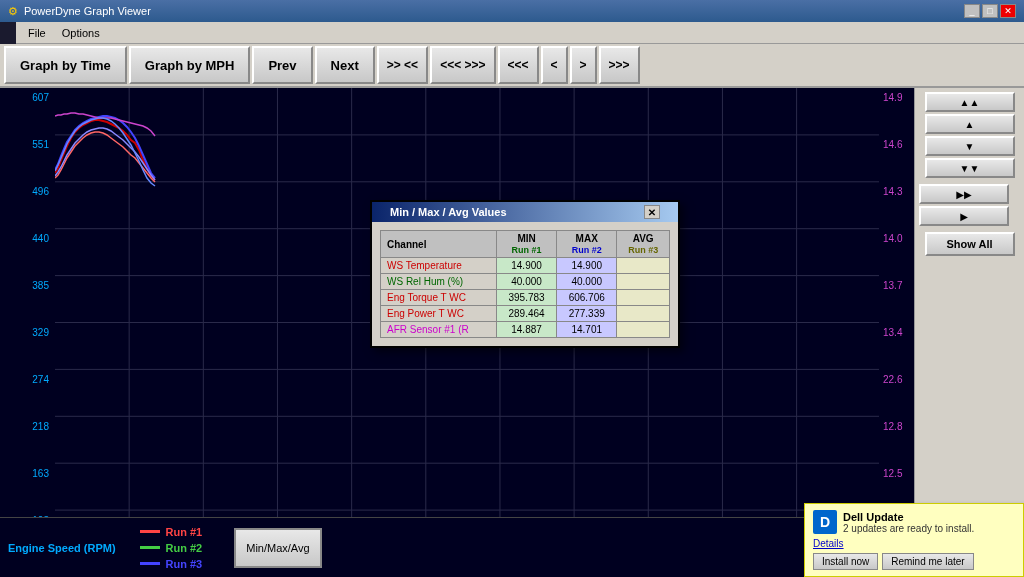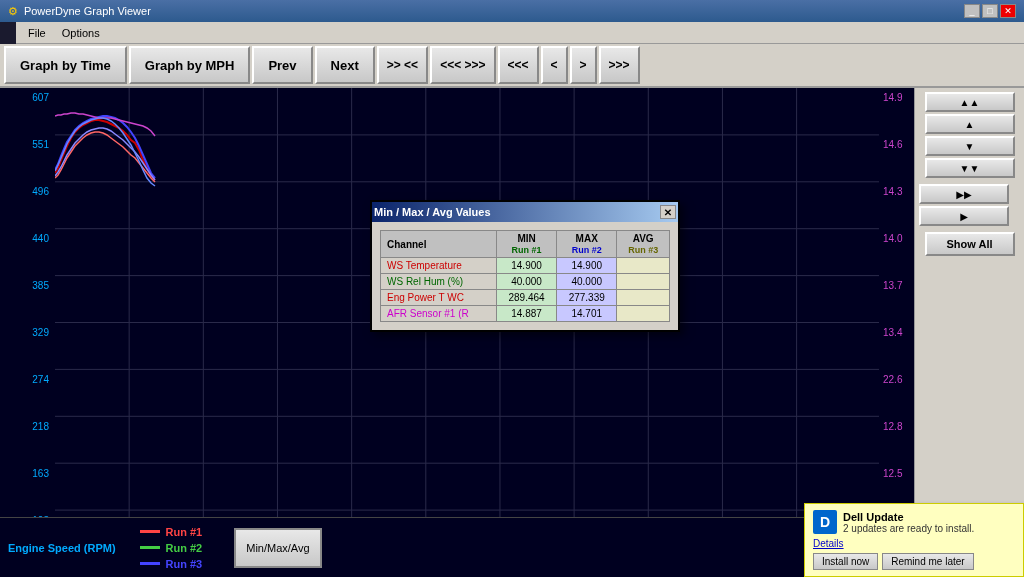--- a/index.html
+++ b/index.html
@@ -280,21 +280,21 @@
       background: #d4d0c8;
       border: 2px solid #000;
       box-shadow: 4px 4px 8px rgba(0,0,0,0.5);
       pointer-events: all;
     }
     #dialog-titlebar {
       background: linear-gradient(to right, #0a246a, #a6caf0);
       height: 20px;
       display: flex;
       align-items: center;
-      padding: 0 2px;
+      padding: 0 18px;
       color: white;
       font-size: 11px;
       font-weight: bold;
     }
     #dialog-close {
       margin-left: auto;
       background: #d4d0c8;
       border: 1px solid #888;
       width: 16px;
       height: 14px;
@@ -574,20 +574,26 @@
             <td class="col-max">14.900</td>
             <td class="col-avg"></td>
           </tr>
           <tr>
             <td style="color:#006600; text-align:left;">WS Rel Hum (%)</td>
             <td class="col-min">40.000</td>
             <td class="col-max">40.000</td>
             <td class="col-avg"></td>
           </tr>
           <tr>
+            <td style="color:#cc0000; text-align:left;">Eng Torque T WC</td>
+            <td class="col-min">395.783</td>
+            <td class="col-max">606.706</td>
+            <td class="col-avg"></td>
+          </tr>
+          <tr>
             <td style="color:#cc0000; text-align:left;">Eng Power T WC</td>
             <td class="col-min">289.464</td>
             <td class="col-max">277.339</td>
             <td class="col-avg"></td>
           </tr>
           <tr>
             <td style="color:#cc00cc; text-align:left;">AFR Sensor #1 (R</td>
             <td class="col-min">14.887</td>
             <td class="col-max">14.701</td>
             <td class="col-avg"></td>

